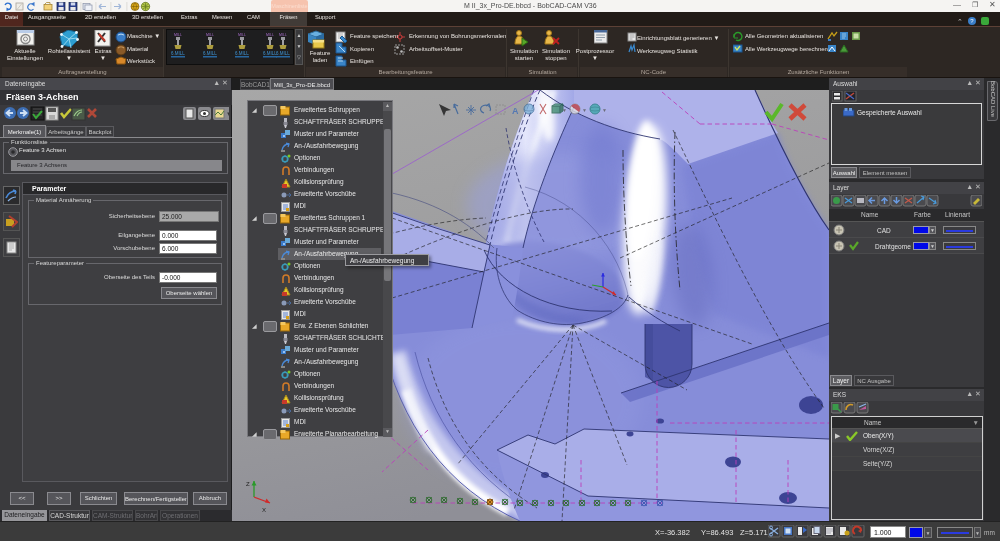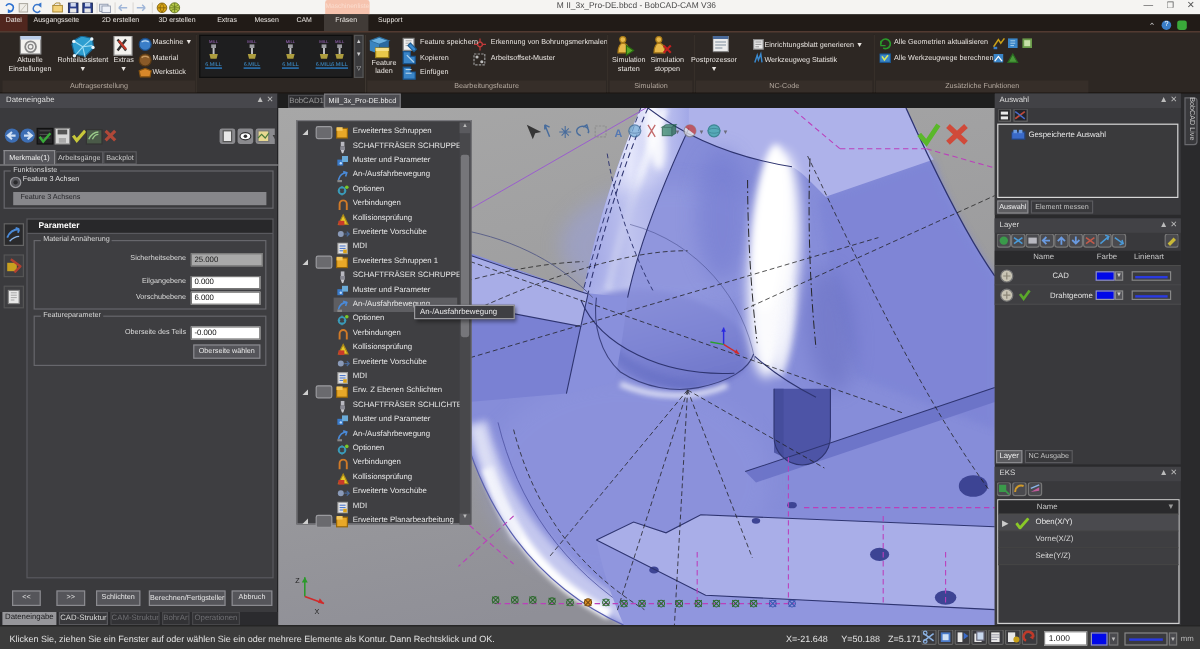--- a/index.html
+++ b/index.html
@@ -274,20 +274,21 @@
  <div class="rtext" style="left:15px;top:6px;">Alle Geometrien aktualisieren</div>
  <div class="rtext" style="left:15px;top:19px;">Alle Werkzeugwege berechnen</div>
  <div class="rglabel">Zusätzliche Funktionen</div>
 </div>
 <div class="abs" style="left:957px;top:-9px;color:#c8c8c8;font-size:7px;">⌃</div>
 <div class="abs" style="left:968px;top:-10px;width:8px;height:8px;border-radius:50%;background:#3a7ec8;color:#fff;font-size:6px;text-align:center;line-height:8px;">?</div>
 <div class="abs" style="left:981px;top:-10px;width:8px;height:8px;background:#3aa83a;border-radius:2px;"></div>
 </div>
 <div class="abs" id="leftpanel">
 <div class="ph">Dateneingabe<span class="pinx">▲&nbsp;✕</span></div>
+<div class="abs" style="left:0;top:12px;width:232px;height:15px;background:#323235;color:#fff;font-weight:bold;font-size:9px;padding:2px 0 0 6px;">Fräsen 3-Achsen</div>
 <svg class="abs" style="left:3px;top:28px" width="226" height="15" viewBox="0 0 226 15">
  <g>
   <circle cx="7" cy="7" r="6" fill="#3d6eb4"></circle>
           <path d="M10,7 h-6 M7,4 l-3.5,3 3.5,3" stroke="#cfe0f4" stroke-width="1.8" fill="none"></path>
   <circle cx="20" cy="7" r="6" fill="#3d6eb4"></circle>
           <path d="M17,7 h6 M20,4 l3.5,3 -3.5,3" stroke="#cfe0f4" stroke-width="1.8" fill="none"></path>
   <rect x="28" y="1" width="13" height="13" fill="#232325" stroke="#111"></rect>
           <path d="M30,3 h9 M30,6 h9 M30,9 h9" stroke="#555" stroke-width="0.8"></path>
           <path d="M30,8 l3,4 6,-7" stroke="#3aaa3a" stroke-width="2" fill="none"></path>
   <rect x="43" y="1" width="12" height="13" fill="#d8d8d8" stroke="#888"></rect>
@@ -926,23 +927,22 @@
         </svg>
         <span class="tt" style="left:46px;">Erweiterte Planarbearbeitung</span>
       </div>
 <div class="abs" style="left:135px;top:1px;width:9px;height:335px;background:#48484b;"></div>
 <div class="abs" style="left:135px;top:1px;width:9px;height:9px;background:#5a5a5e;color:#bbb;font-size:5px;text-align:center;">▲</div>
 <div class="abs" style="left:136px;top:28px;width:7px;height:152px;background:#76767a;border-radius:2px;"></div>
 <div class="abs" style="left:135px;top:327px;width:9px;height:9px;background:#5a5a5e;color:#bbb;font-size:5px;text-align:center;">▼</div>
 </div>
 <div class="abs" id="tooltip" style="left:345px;top:254px;width:84px;height:12px;background:#3f3f43;border:1px solid #9a9a9e;box-shadow:2px 2px 3px rgba(0,0,0,.4);color:#ececec;font-size:6.5px;padding:2px 0 0 4px;">An-/Ausfahrbewegung</div>
 <div class="abs" id="statusbar">
-<div class="abs" style="left:8px;top:6px;">Klicken Sie, ziehen Sie ein Fenster auf oder wählen Sie ein oder mehrere Elemente als Kontur. Dann Rechtsklick und OK.</div>
-<div class="abs" style="left:655px;top:6px;">X=-21.648</div>
-<div class="abs" style="left:701px;top:6px;">Y=50.188</div>
+<div class="abs" style="left:655px;top:6px;">X=-36.382</div>
+<div class="abs" style="left:701px;top:6px;">Y=86.493</div>
 <div class="abs" style="left:740px;top:6px;">Z=5.171</div>
 <svg class="abs" style="left:768px;top:3px" width="100" height="14" viewBox="0 0 100 14">
  <g>
   <rect x="0" y="0" width="12" height="12" rx="1" fill="#3a3a3e" stroke="#666"></rect>
           <path d="M2,9 l8,-6 M2,3 l8,6" stroke="#8ab0e0" stroke-width="1.3"></path>
           <circle cx="3" cy="9.5" r="1.5" fill="none" stroke="#8ab0e0"></circle>
           <circle cx="3" cy="2.5" r="1.5" fill="none" stroke="#8ab0e0"></circle>
   <rect x="14" y="0" width="12" height="12" rx="1" fill="#3a3a3e" stroke="#666"></rect>
           <rect x="16" y="2" width="8" height="8" fill="#4a7ac8"></rect>
           <rect x="17.5" y="3.5" width="5" height="5" fill="#cfe0f4"></rect>

